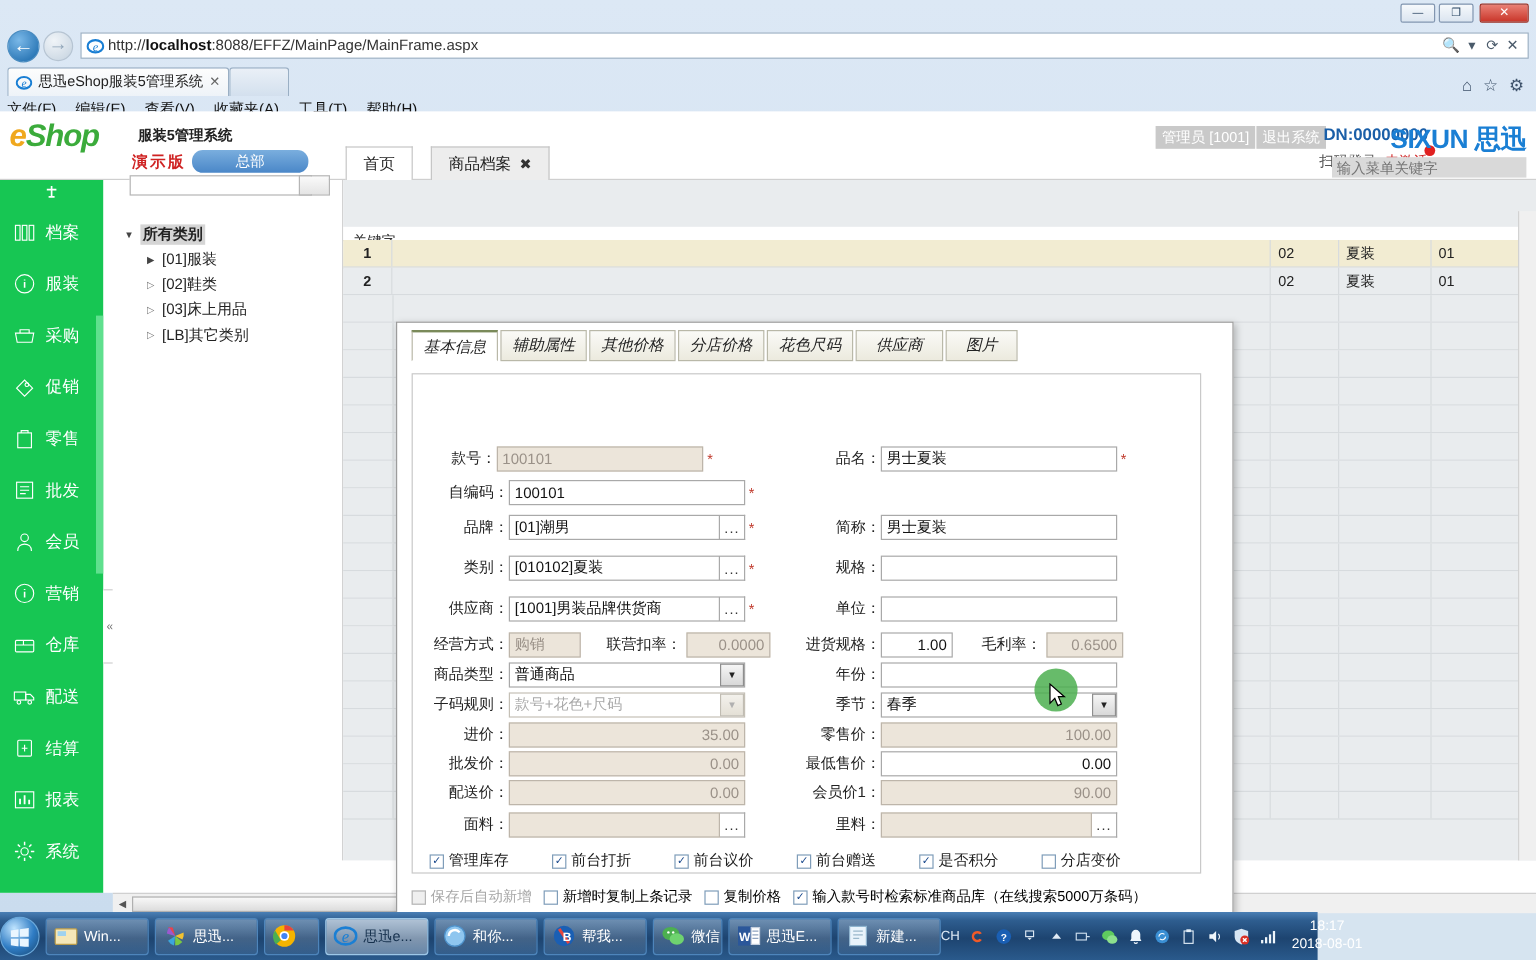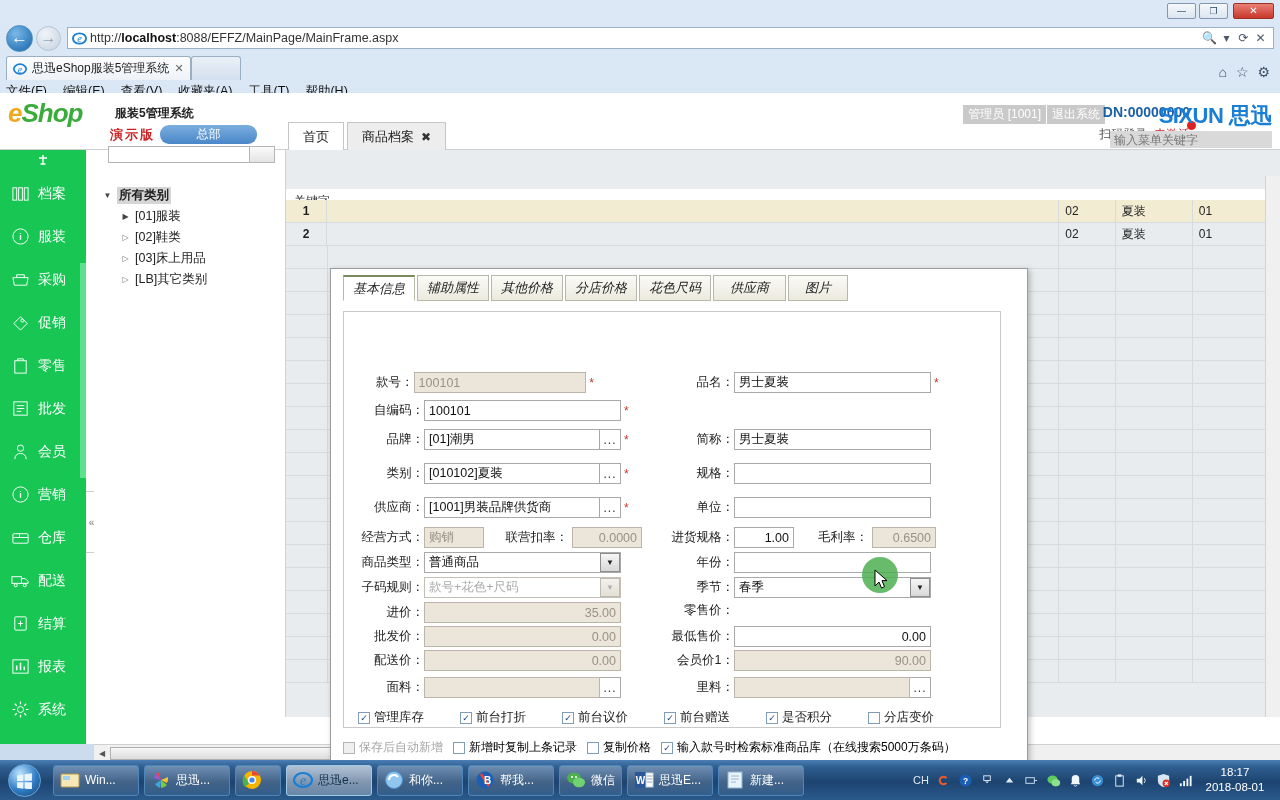--- a/index.html
+++ b/index.html
@@ -74,21 +74,21 @@
   #dn{position:absolute;right:90px;top:11px;font-size:14px;font-weight:bold;color:#1a5fa8;}
   #scanlogin{position:absolute;right:90px;top:33px;font-size:12px;color:#555;}
   #scanlogin b{color:#cf2222;font-weight:normal;}
   #reddot{position:absolute;right:84px;top:28px;width:9px;height:9px;border-radius:50%;
     background:#e02020;}
   #sixun{position:absolute;right:8px;top:8px;font-size:22px;font-weight:bold;
     color:#1a7fd4;letter-spacing:-0.5px;}
   #menusearch{position:absolute;right:8px;top:38px;width:162px;height:17px;background:#d9d9d9;
     font-size:12px;color:#222;padding:1px 4px;border:none;}
   
-  #apptabs{position:absolute;left:288px;top:29px;display:flex;align-items:flex-end;gap:3px;}
+  #apptabs{position:absolute;left:288px;top:29px;display:flex;align-items:flex-end;gap:15px;}
   .apptab{height:28px;padding:0 14px;display:flex;align-items:center;gap:7px;font-size:13px;
     background:#fff;border:1px solid #c6c6c6;border-bottom:none;color:#222;cursor:pointer;}
   .apptab.active{background:#ededed;font-weight:normal;}
   .apptab .x{color:#333;font-size:12px;font-weight:bold;}
 
   
   #sidebar{position:absolute;left:0;top:57px;width:86px;height:594px;background:#17c653;
     color:#fff;}
   #pinrow{height:22px;display:flex;align-items:center;justify-content:center;}
   .sideitem{height:43px;display:flex;align-items:center;padding-left:11px;gap:8px;
@@ -179,21 +179,21 @@
   #dbtns{position:absolute;right:18px;top:28px;display:flex;gap:7px;}
   .dbtn{width:61px;height:26px;border:1px solid #b4b4b4;border-radius:3px;
     background:linear-gradient(#fefefe,#ededed);font-size:13px;color:#111;
     display:flex;align-items:center;justify-content:center;letter-spacing:2px;cursor:pointer;}
   
   #clickdot{position:absolute;left:862px;top:464px;width:36px;height:36px;border-radius:50%;
     background:#4caf50;opacity:.85;}
   #cursor{position:absolute;left:876px;top:478px;width:0;height:0;}
 
   
-  #taskbar{position:absolute;left:0;top:760px;width:1280px;height:40px;
+  #taskbar{position:absolute;left:0;top:760px;width:1098px;height:40px;
     background:linear-gradient(#4a7fb5,#2e5d8f 18%,#1d4470 55%,#2a5a8c);
     display:flex;align-items:center;}
   #startorb{width:48px;height:38px;display:flex;align-items:center;justify-content:center;}
   #orb{width:33px;height:33px;border-radius:50%;
     background:radial-gradient(circle at 35% 28%,#bfe4ff,#2f7cc4 55%,#17456f);
     border:1px solid #6aa8da;display:flex;align-items:center;justify-content:center;}
   .tbtn{height:31px;min-width:86px;margin-left:5px;border:1px solid #4e85bb;border-radius:3px;
     background:linear-gradient(rgba(255,255,255,.30),rgba(255,255,255,.06));
     display:flex;align-items:center;gap:5px;padding:0 6px;color:#fff;font-size:12px;
     cursor:pointer;overflow:hidden;white-space:nowrap;}
@@ -735,20 +735,21 @@
           <div class="flabel" style="width:80px">年份：</div>
           <div class="finput" style="width:197px"></div>
         </div>
         <div class="frow" style="left:310px;top:265px">
           <div class="flabel" style="width:80px">季节：</div>
           <div class="finput" style="width:197px">春季</div>
           <div class="selarrow">▼</div>
         </div>
         <div class="frow" style="left:310px;top:290px">
           <div class="flabel" style="width:80px">零售价：</div>
+          <div class="finput ro num" style="width:197px">100.00</div>
         </div>
         <div class="frow" style="left:310px;top:314px">
           <div class="flabel" style="width:80px">最低售价：</div>
           <div class="finput num" style="width:197px">0.00</div>
         </div>
         <div class="frow" style="left:310px;top:338px">
           <div class="flabel" style="width:80px">会员价1：</div>
           <div class="finput ro num" style="width:197px">90.00</div>
         </div>
         <div class="frow" style="left:310px;top:365px">

